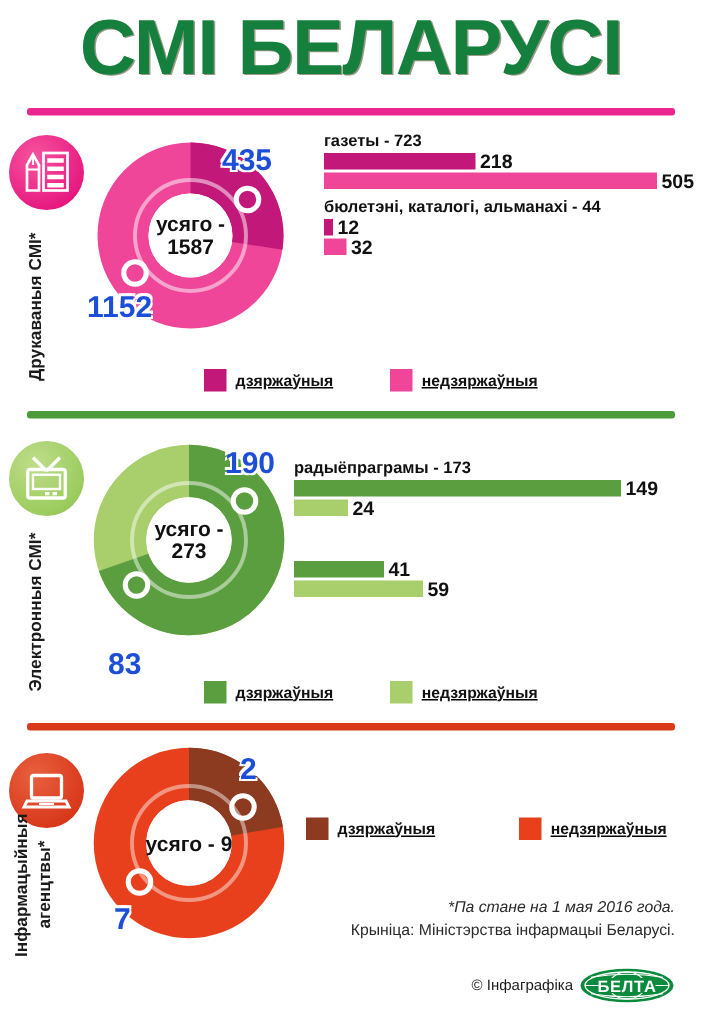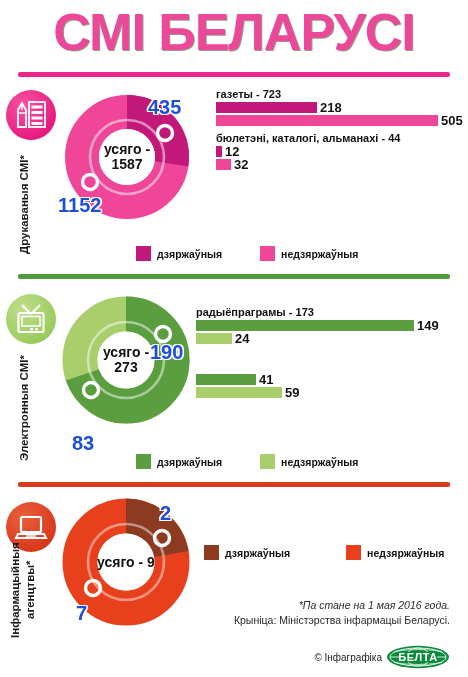--- a/index.html
+++ b/index.html
@@ -18,21 +18,21 @@
   
   .title-wrap {
     position: absolute; left: 0; top: 4px; width: 468px;
     text-align: center;
   }
   .title {
     font-family: "Liberation Sans", sans-serif;
     font-size: 52px;
     font-weight: bold;
     letter-spacing: -1px;
-    color: #ec4899;
+    color: #15803d;
     line-height: 56px;
     -webkit-text-stroke: 0px;
     text-shadow: 1px 1px 0 #9a9a86;
   }
 
   
   .divider {
     position: absolute; left: 18px; width: 432px; height: 5px;
     border-radius: 2px;
   }
@@ -98,21 +98,21 @@
   .bar-row { display: flex; align-items: center; height: 11px; margin-bottom: 2px; }
   .bar { height: 11px; }
   .bar-val {
     font-size: 13px; font-weight: bold; color: #111;
     margin-left: 3px; line-height: 11px;
   }
   .bar-val.inside { margin-left: -26px; color: #111; }
 
   
   .legend { position: absolute; display: flex; align-items: center; }
-  .legend-item { display: flex; align-items: center; }
+  .legend-item { display: flex; align-items: center; text-decoration: underline; }
   .swatch { width: 15px; height: 15px; display: inline-block; }
   .legend-label { font-size: 10.5px; font-weight: bold; color: #111; margin-left: 6px; white-space: nowrap; }
 
   
   .footer { position: absolute; right: 18px; text-align: right; }
   .foot-line { font-size: 10.5px; color: #2a2a2a; font-style: italic; line-height: 15px; white-space: nowrap; }
   .foot-line.src { font-style: normal; }
   .credit { position: absolute; right: 18px; bottom: 8px; display: flex; align-items: center; justify-content: flex-end; }
   .credit-text { font-size: 10px; color: #1b1b1b; margin-right: 4px; white-space: nowrap; }
   .belta { position: relative; width: 64px; height: 24px; }
@@ -232,21 +232,21 @@
         <circle cx="64" cy="64" r="46" fill="none" stroke="#5a9e3f" stroke-width="35" stroke-dasharray="201.2 88" transform="rotate(-90 64 64)"></circle>
         <circle cx="64" cy="64" r="38" fill="none" stroke="#ffffff" stroke-width="2.6" opacity="0.48"></circle>
         <circle cx="64" cy="64" r="28.5" fill="#ffffff"></circle>
         <circle cx="101" cy="38" r="7.5" fill="none" stroke="#ffffff" stroke-width="3.4"></circle>
         <circle cx="29" cy="94" r="7.5" fill="none" stroke="#ffffff" stroke-width="3.4"></circle>
       </svg>
       <div class="donut-center">
         <span>усяго -</span>
         <span>273</span>
       </div>
-      <div class="dnum" style="left:88px; top:2px;margin-top:43px;">190</div>
+      <div class="dnum" style="left:88px; top:2px;">190</div>
       <div class="dnum" style="left:10px; top:108px;margin-top:28px;">83</div>
     </div>
 
     <div class="bars" style="left:196px; top:22px; width:262px;">
 
       <div class="bargroup" style="margin-bottom:30px;">
         <div class="bar-title">радыёпраграмы - 173</div>
         <div class="bar-row">
           <div class="bar" style="width:218px; background:#5a9e3f;"></div>
           <div class="bar-val">149</div>

